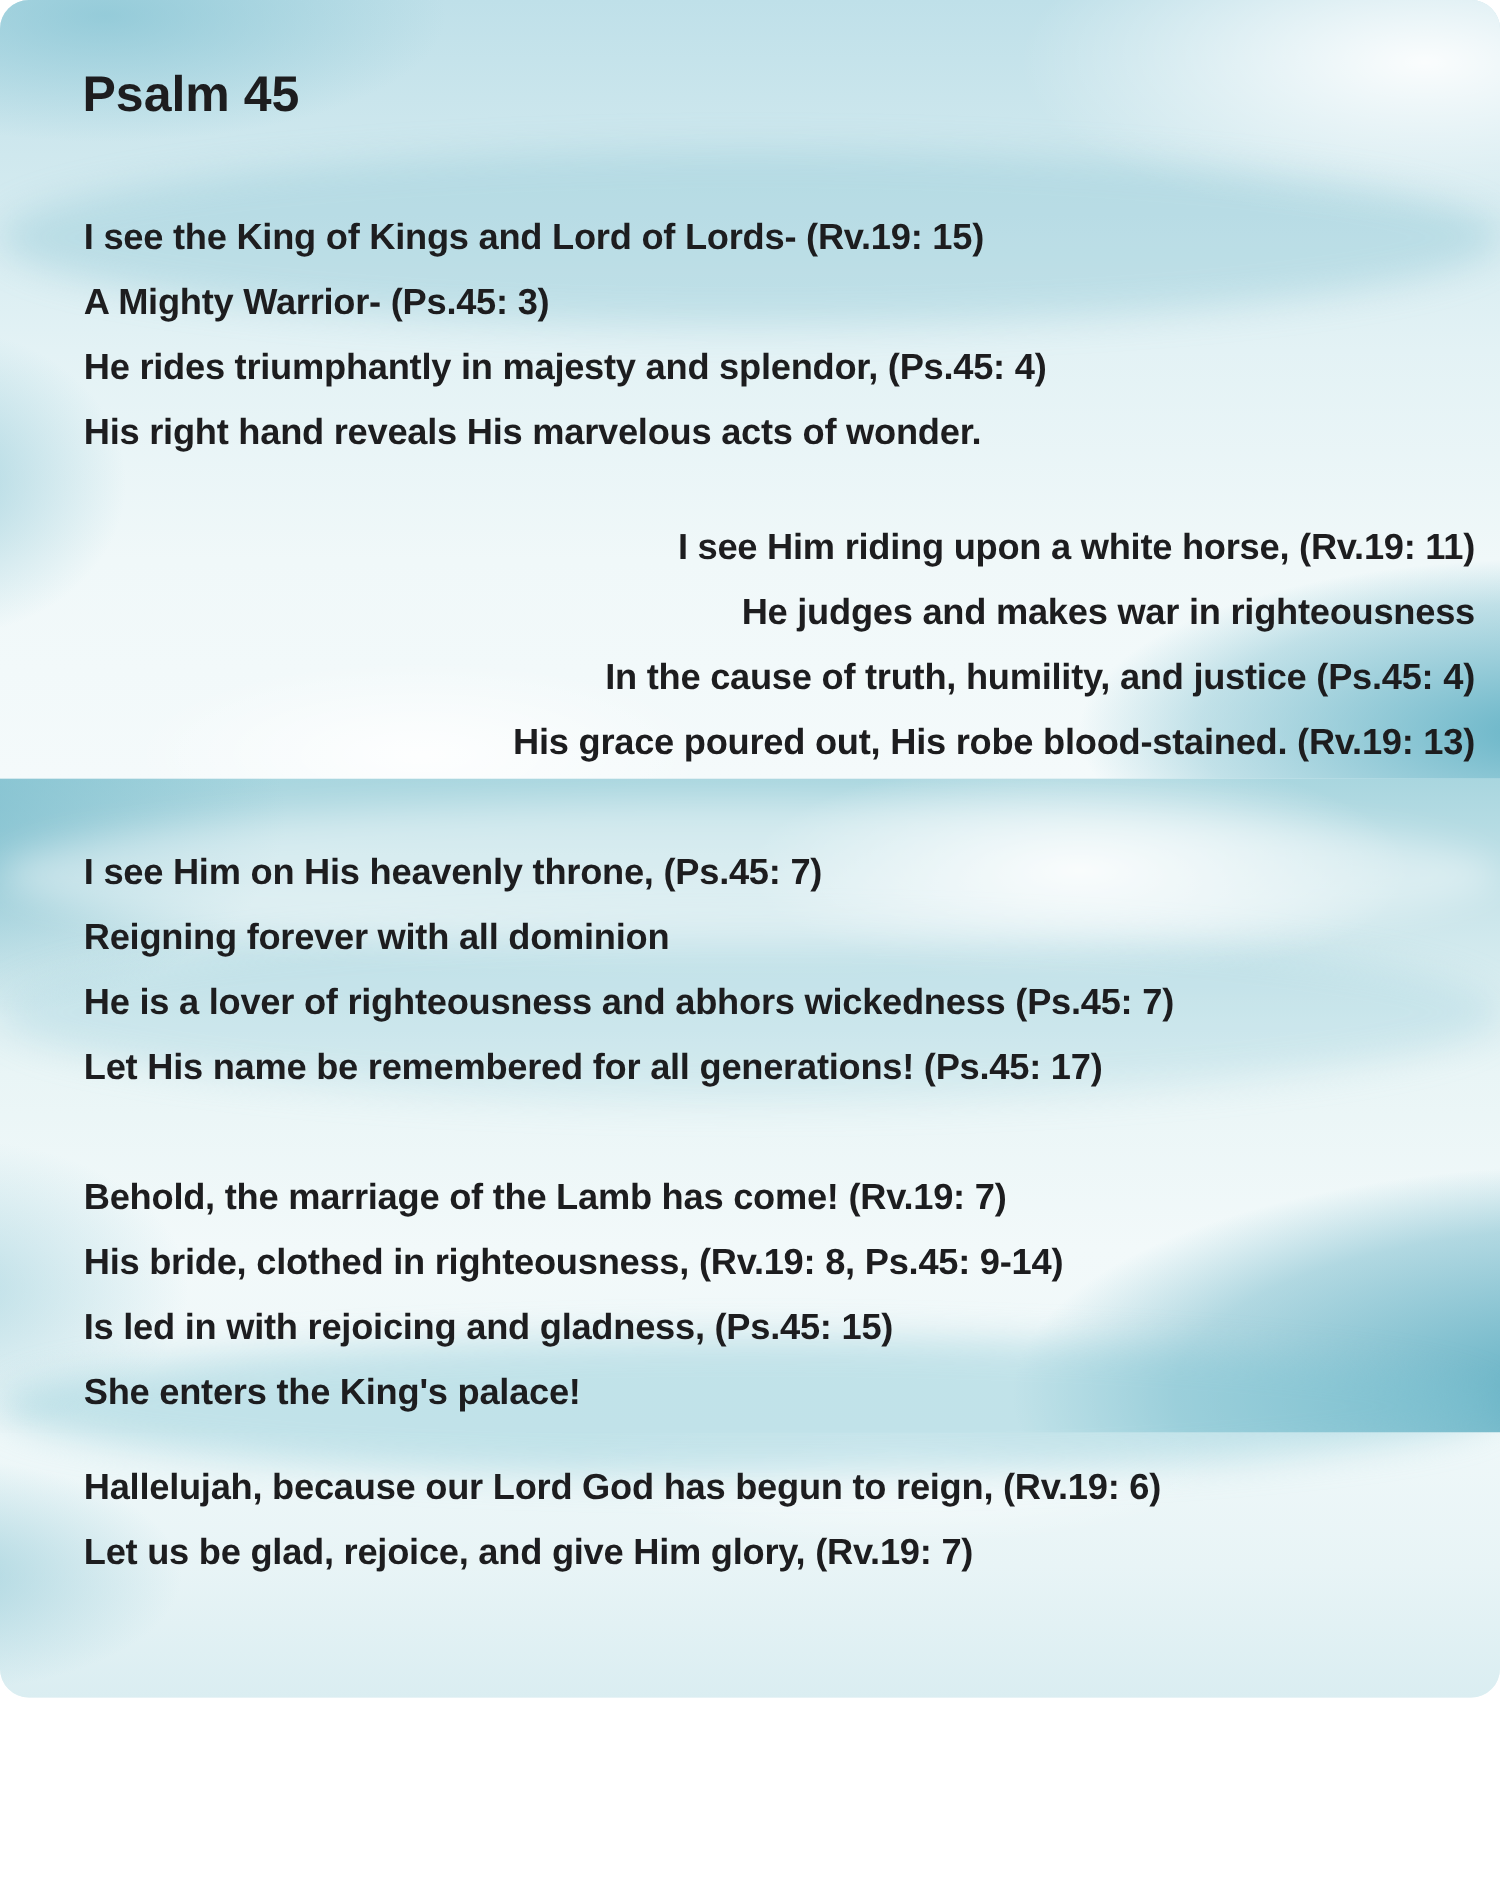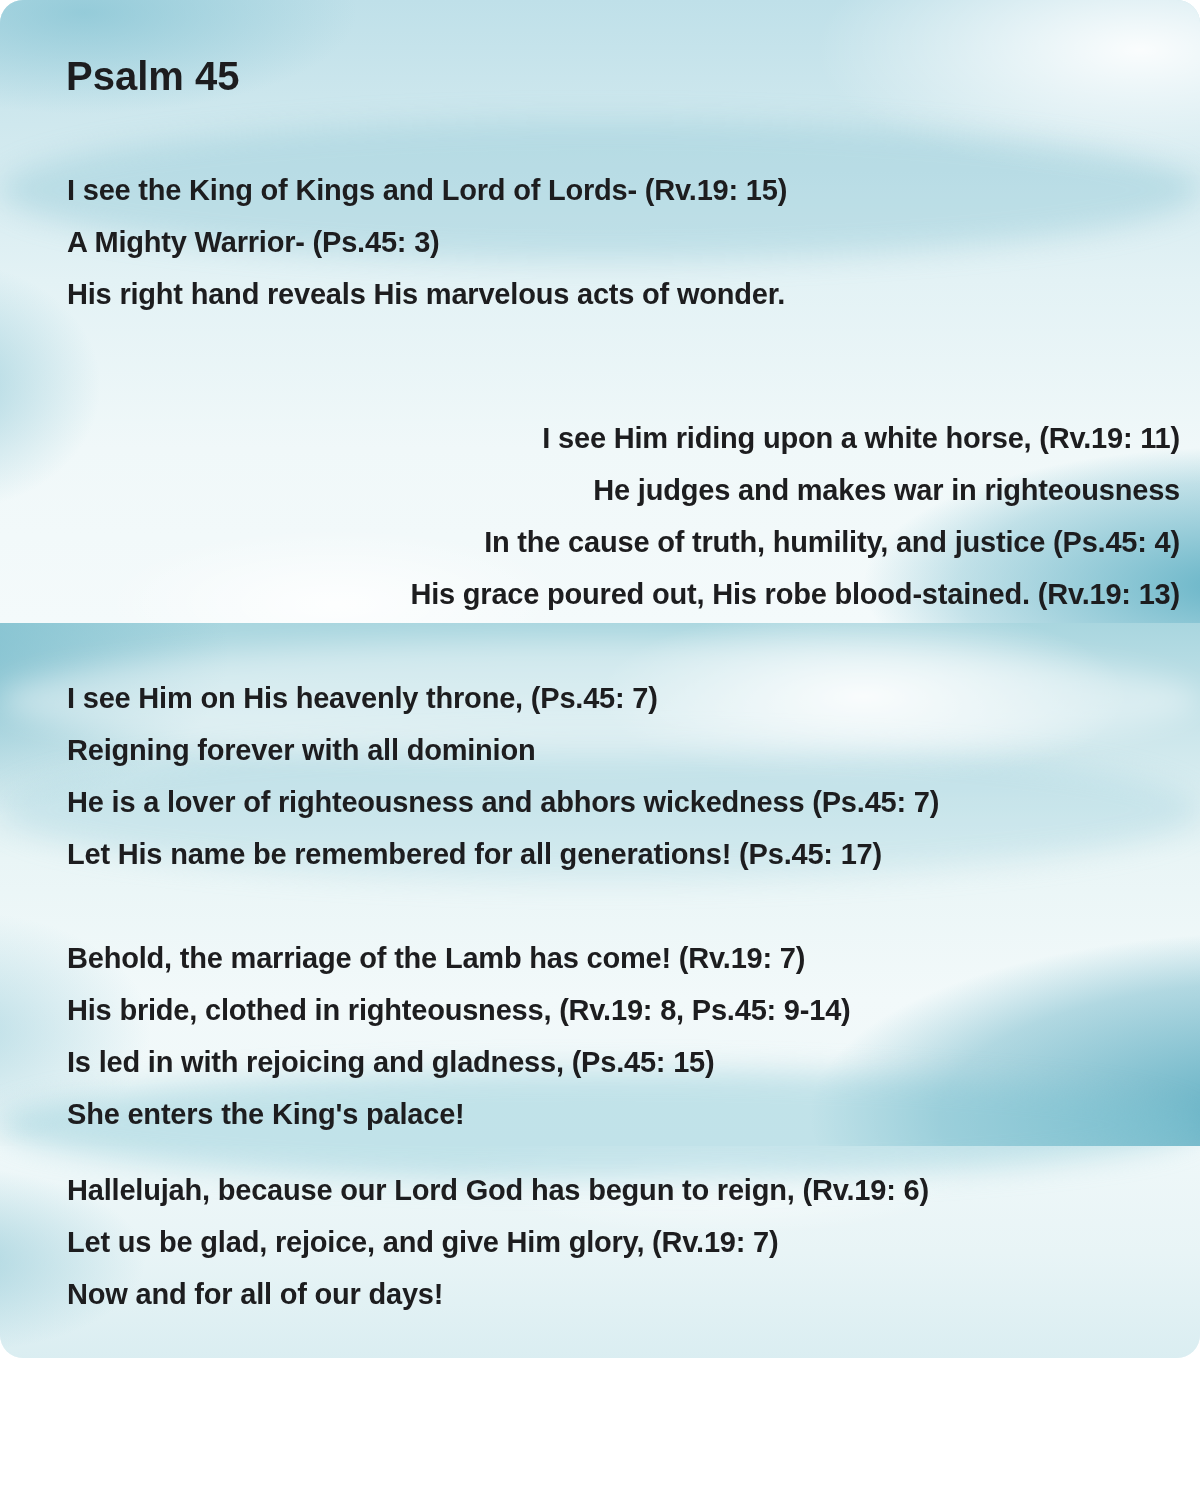--- a/index.html
+++ b/index.html
@@ -115,20 +115,21 @@
     <div class="bokeh bk3"></div>
     <div class="bokeh bk4"></div>
     <div class="bokeh bk5"></div>
   </div>
 
   <h1 class="title">Psalm 45</h1>
 
   <div class="stanza s1">
     <div class="line">I see the King of Kings and Lord of Lords- (Rv.19: 15)</div>
     <div class="line">A Mighty Warrior- (Ps.45: 3)</div>
+    <div class="line">He rides triumphantly in majesty and splendor, (Ps.45: 4)</div>
     <div class="line">His right hand reveals His marvelous acts of wonder.</div>
   </div>
 
   <div class="stanza s2">
     <div class="line">I see Him riding upon a white horse, (Rv.19: 11)</div>
     <div class="line">He judges and makes war in righteousness</div>
     <div class="line">In the cause of truth, humility, and justice (Ps.45: 4)</div>
     <div class="line">His grace poured out, His robe blood-stained. (Rv.19: 13)</div>
   </div>
 
@@ -142,18 +143,17 @@
   <div class="stanza s4">
     <div class="line">Behold, the marriage of the Lamb has come! (Rv.19: 7)</div>
     <div class="line">His bride, clothed in righteousness, (Rv.19: 8, Ps.45: 9-14)</div>
     <div class="line">Is led in with rejoicing and gladness, (Ps.45: 15)</div>
     <div class="line">She enters the King's palace!</div>
   </div>
 
   <div class="stanza s5">
     <div class="line">Hallelujah, because our Lord God has begun to reign, (Rv.19: 6)</div>
     <div class="line">Let us be glad, rejoice, and give Him glory, (Rv.19: 7)</div>
-    <div class="line">Now and for all of our days!</div>
   </div>
 
   <div class="author">Parker Perrella</div>
 
 </div>
 
 </body></html>

